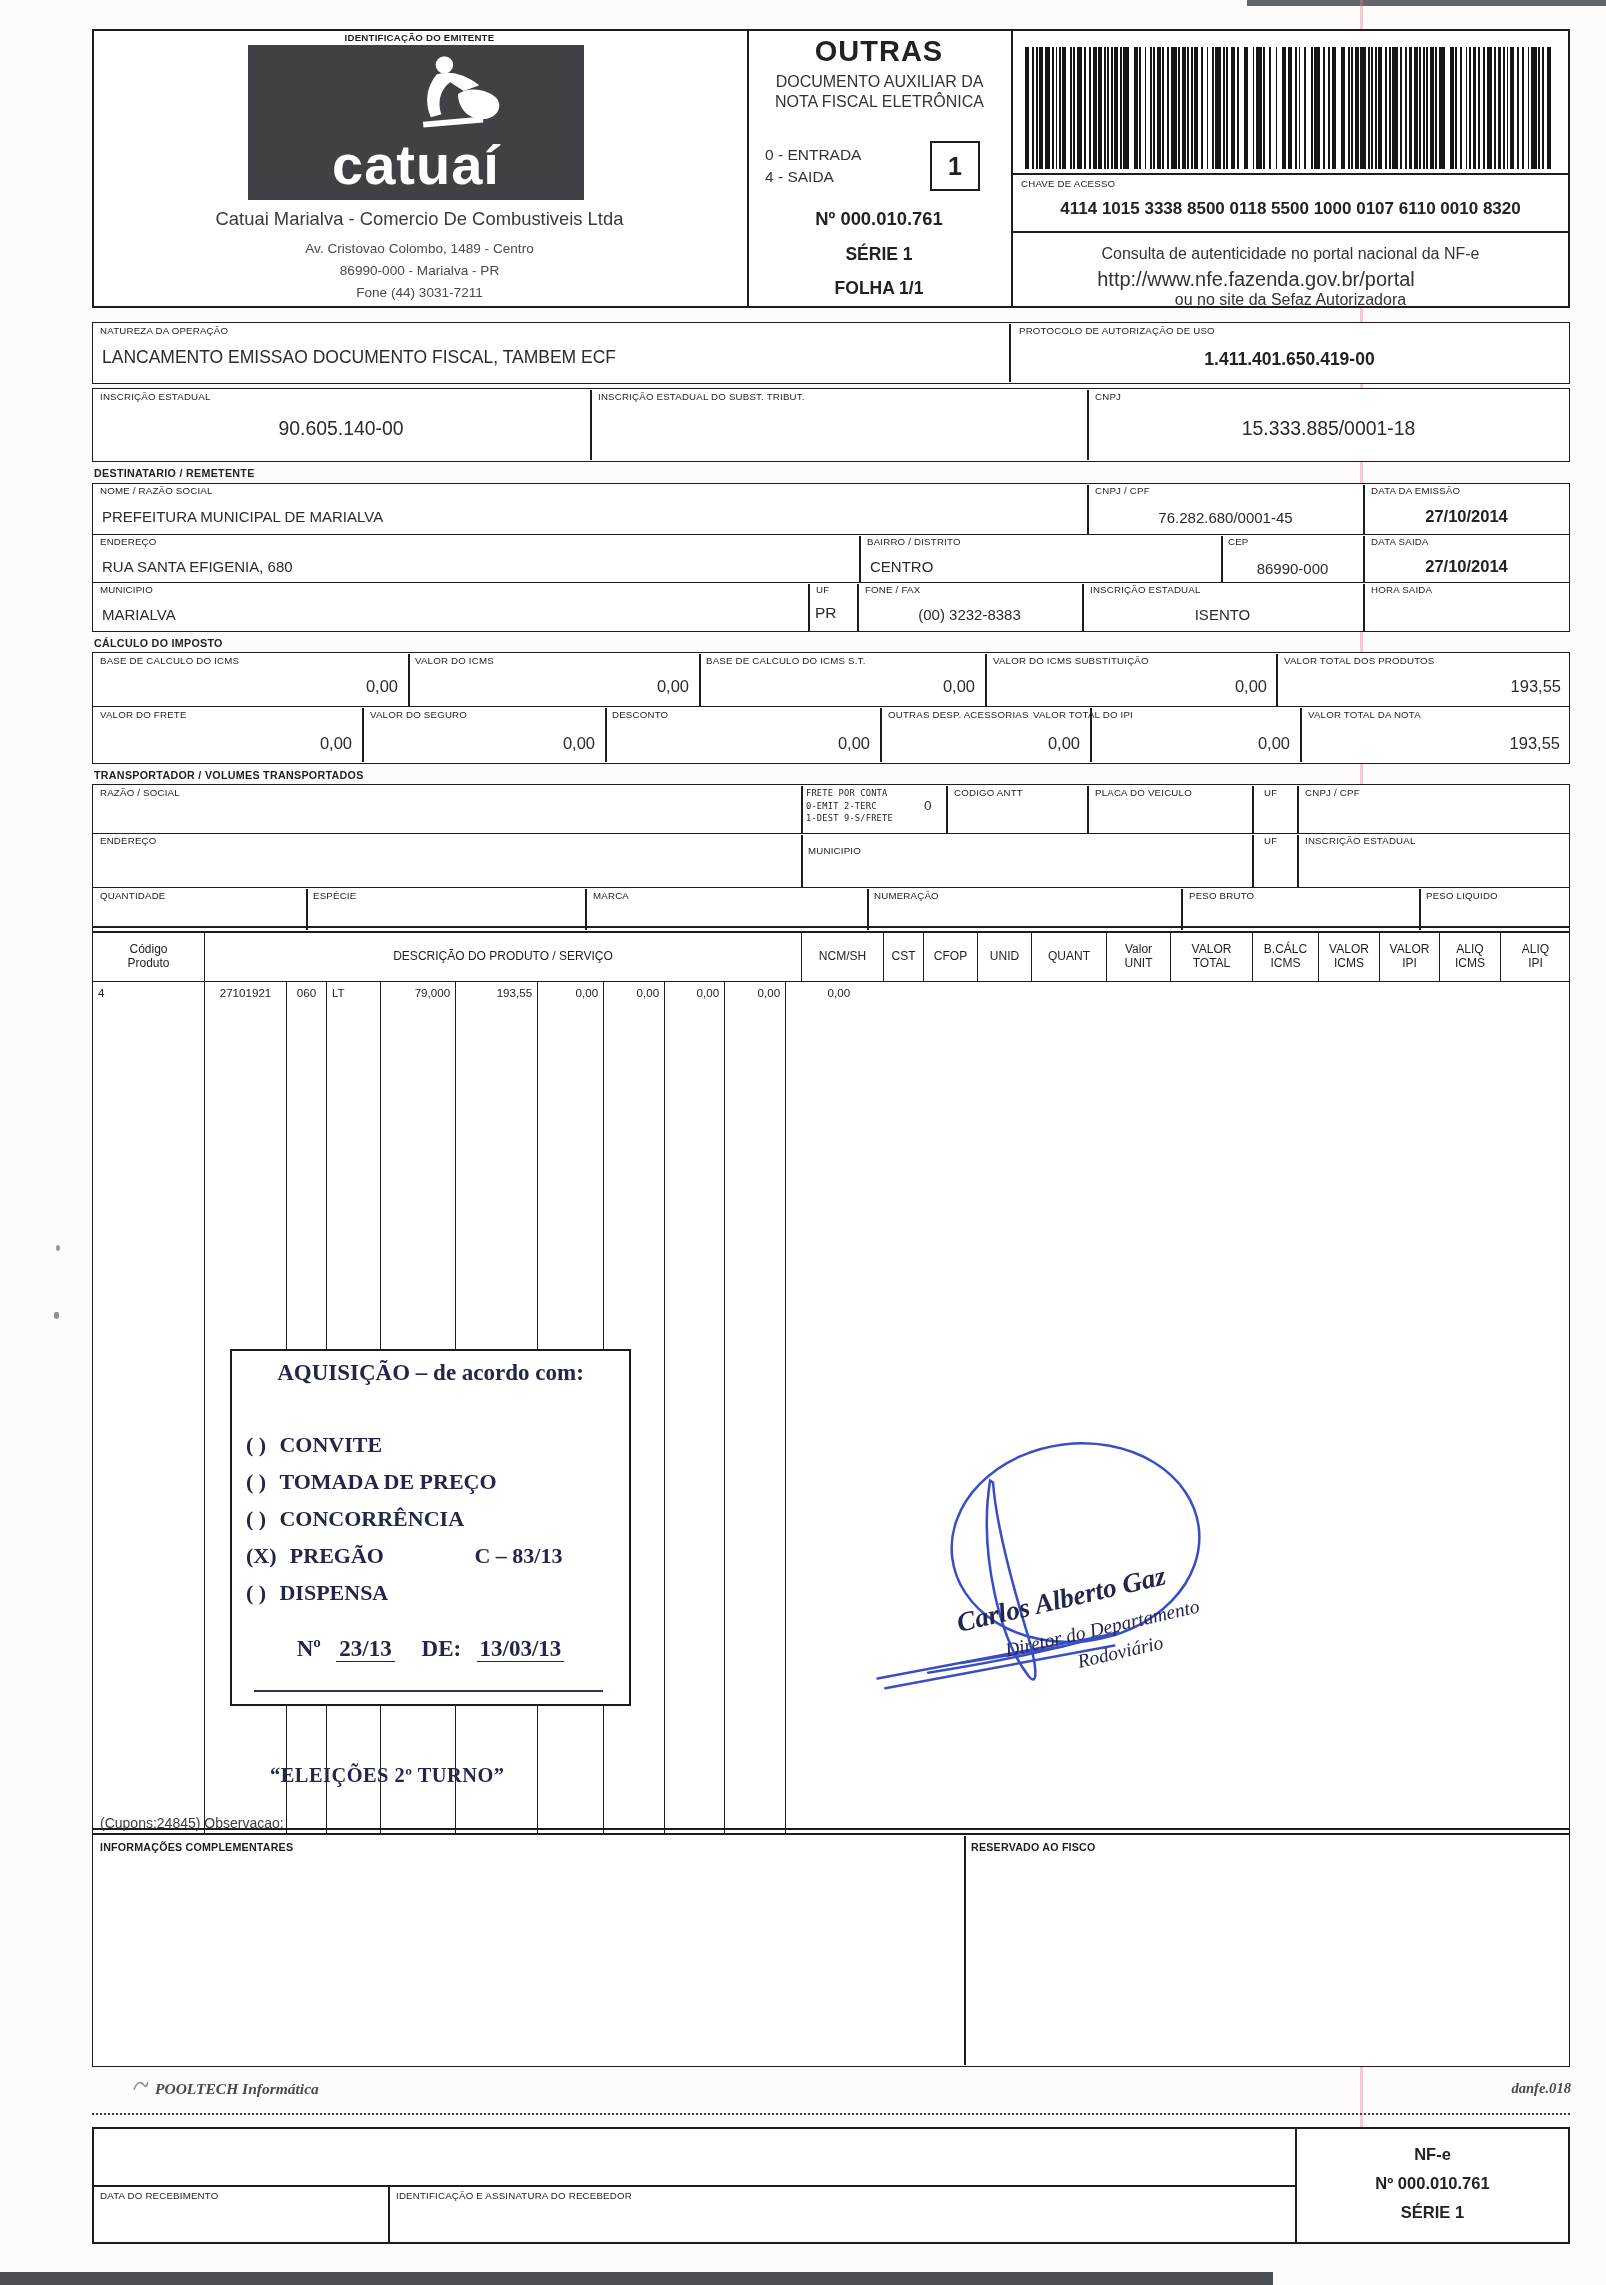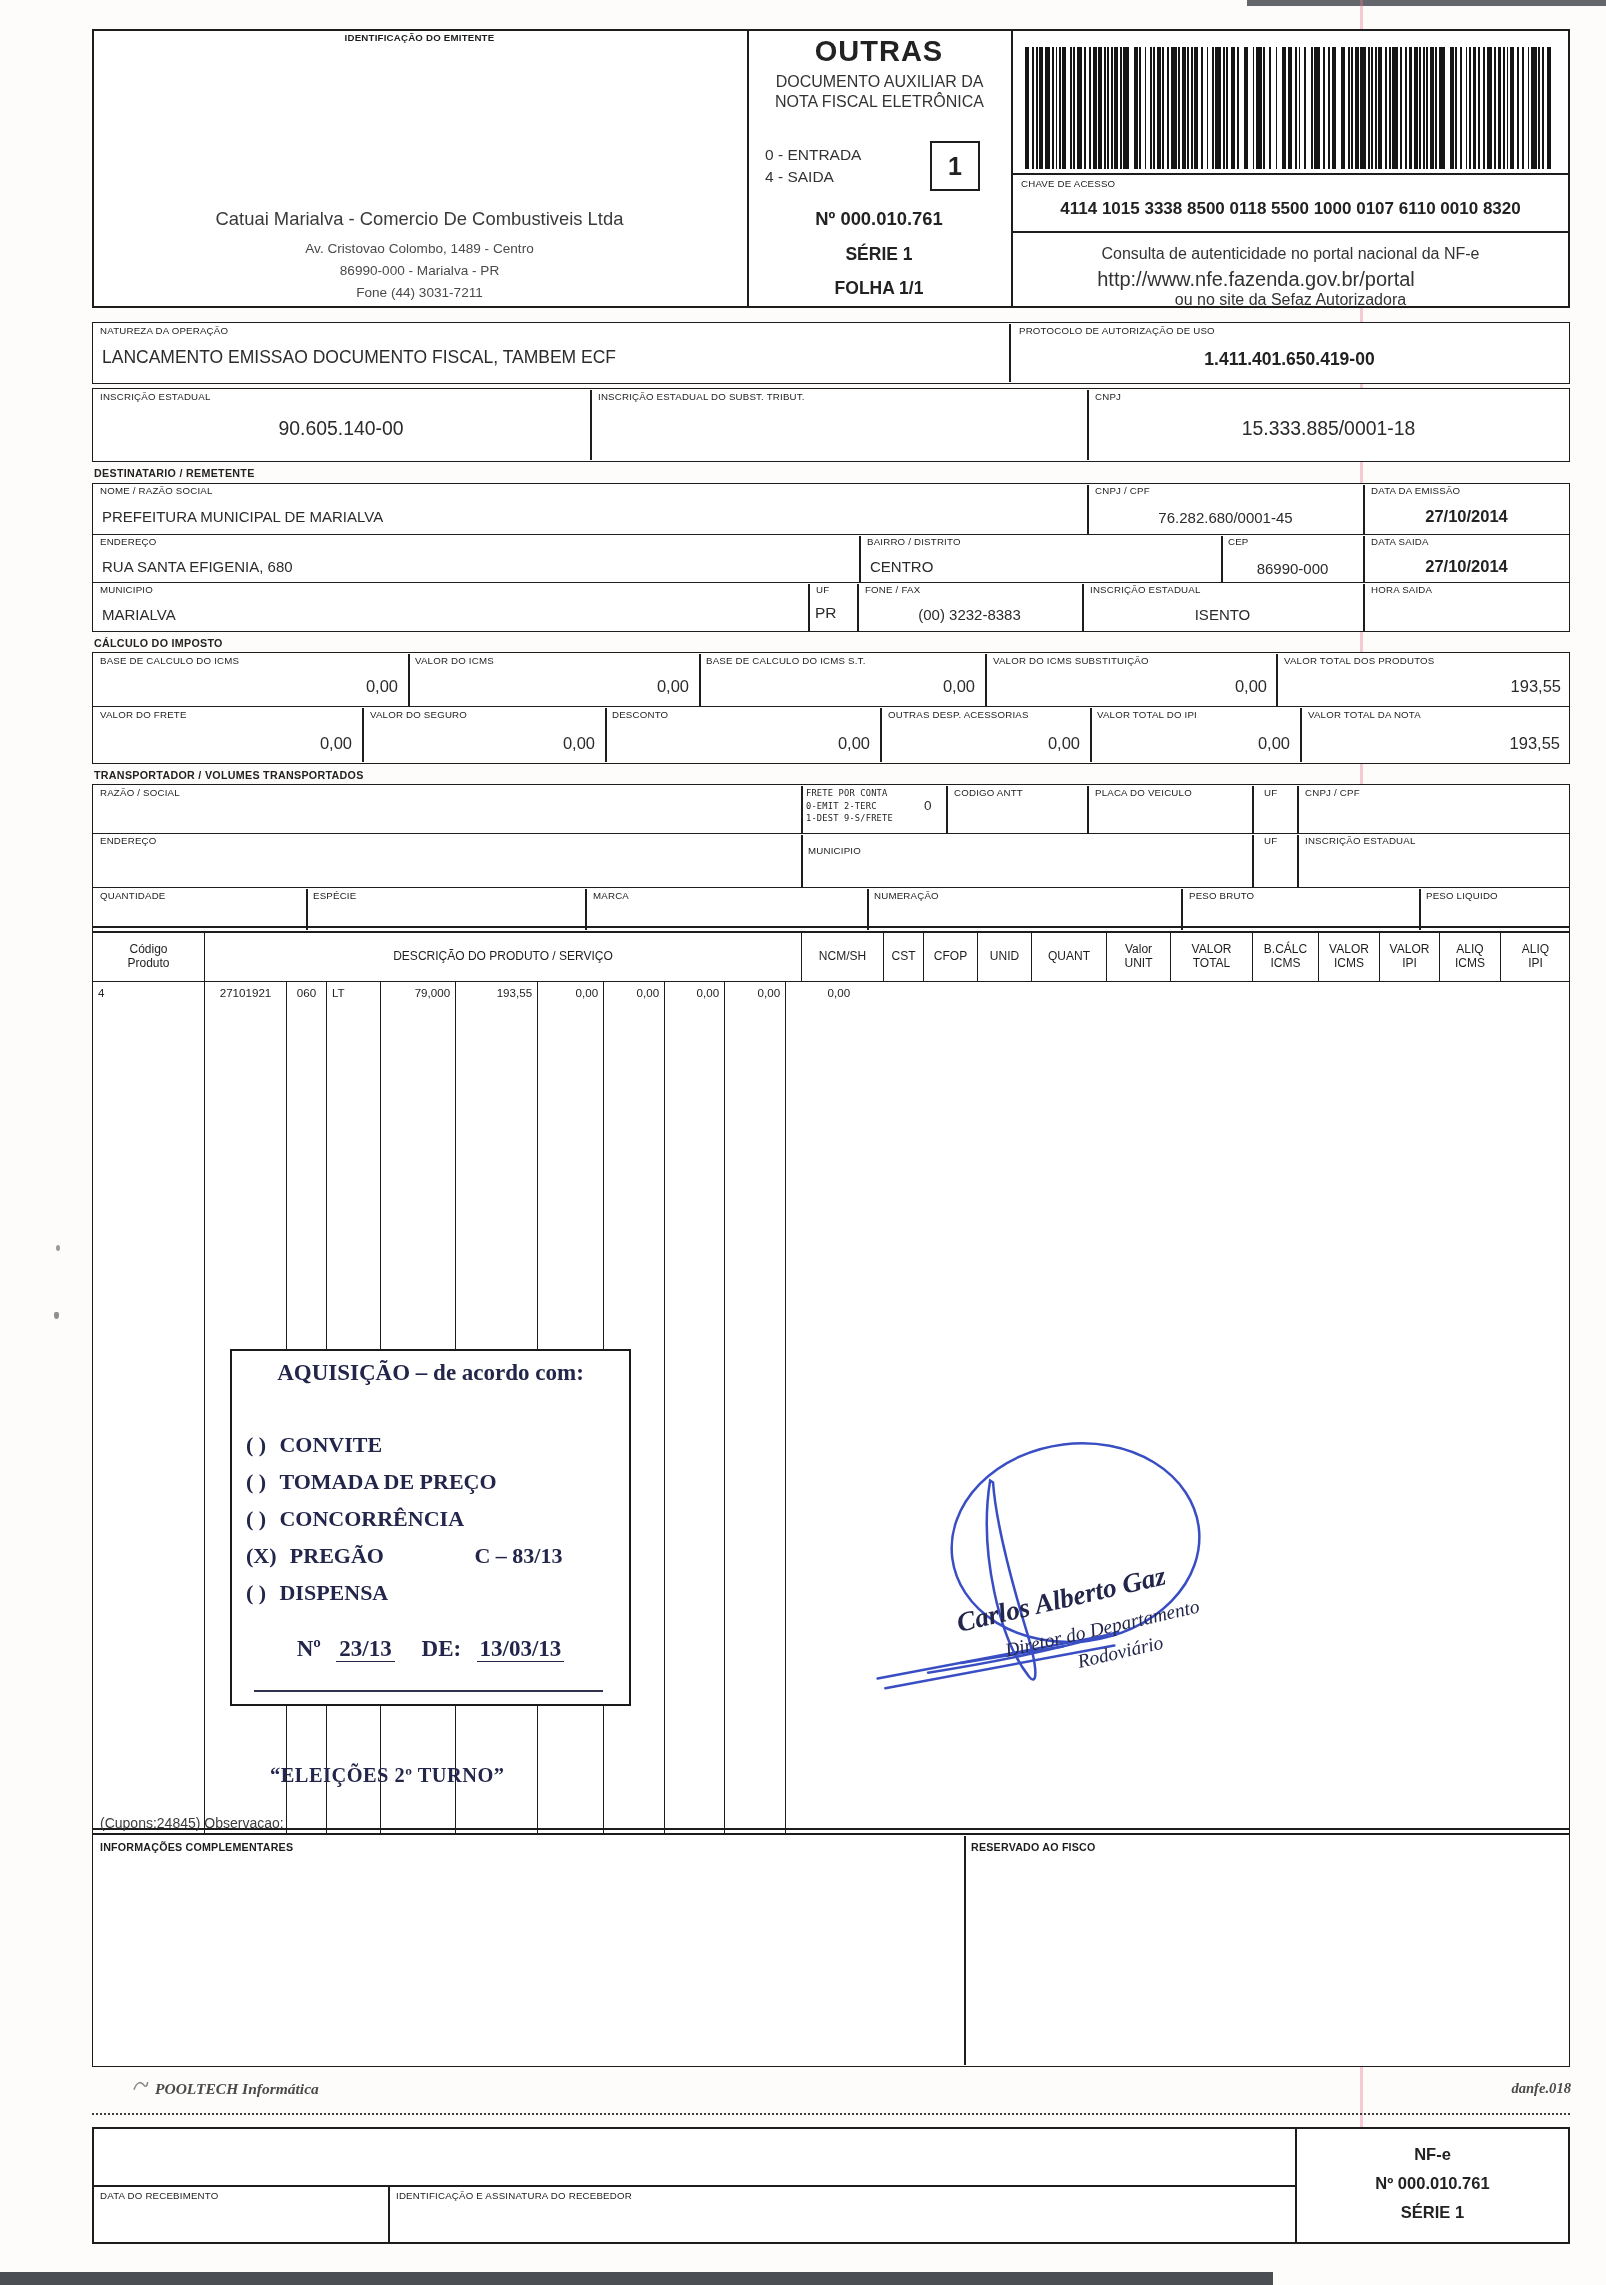--- a/index.html
+++ b/index.html
@@ -52,20 +52,31 @@
   <div class="art" style="left:229px;top:49px;width:0;height:0;border-left:5.8px solid transparent;border-right:5.8px solid transparent;border-bottom:10.7px solid #3c3c3c;"></div>
   <div class="art" style="left:56px;top:1245px;width:3.9px;height:5.8px;background:#9b9b9b;border-radius:50%;"></div>
   <div class="art" style="left:54px;top:1312px;width:4.9px;height:6.8px;background:#8f8f8f;border-radius:40% 40% 60% 60%;"></div>
   <div class="art" style="left:774px;top:278px;width:3.9px;height:3.9px;background:#5e5e5e;border-radius:50%;"></div>
 
   <div class="bx" style="left:92px;top:29px;width:1478px;height:279px;border-width:2.9px;"></div>
   <div class="vl" style="left:747px;top:31px;height:276px;"></div>
   <div class="vl" style="left:1011px;top:31px;height:276px;"></div>
 
   <div class="lbl ctr" style="left:92px;top:33px;width:655px;font-weight:700;">IDENTIFICAÇÃO DO EMITENTE</div>
+  <div class="logo">
+    <span class="abs" style="left:146px;top:7.8px;">
+      <svg width="126" height="82" viewBox="0 0 130 84">
+        <circle cx="52" cy="12" r="9" fill="#fff"></circle>
+        <path d="M44 22 C34 34,31 50,38 66 L49 63 C44 50,49 36,58 30 L72 39 L88 33 C74 22,58 17,44 22 Z" fill="#fff"></path>
+        <path d="M66 42 C78 34,98 37,107 48 C112 57,105 68,91 68 C77 68,66 57,66 42 Z" fill="#fff"></path>
+        <rect x="30" y="68" width="62" height="6" fill="#fff" transform="rotate(-5 61 71)"></rect>
+      </svg>
+    </span>
+    <span class="logo-word">catuaí</span>
+  </div>
   <div class="val ctr" style="left:92px;top:208px;width:655px;font-size:18.4px;color:#3a3a3a;">Catuai Marialva - Comercio De Combustiveis Ltda</div>
   <div class="val ctr" style="left:92px;top:241px;width:655px;font-size:13.6px;color:#4a4a4a;">Av. Cristovao Colombo, 1489 - Centro</div>
   <div class="val ctr" style="left:92px;top:263px;width:655px;font-size:13.6px;color:#4a4a4a;">86990-000 - Marialva - PR</div>
   <div class="val ctr" style="left:92px;top:285px;width:655px;font-size:13.6px;color:#4a4a4a;">Fone (44) 3031-7211</div>
 
   <div class="valb ctr" style="left:747px;top:35px;width:264px;font-size:29px;letter-spacing:1px;">OUTRAS</div>
   <div class="val ctr" style="left:763px;top:72px;width:233px;font-size:16px;line-height:1.25;color:#333;">DOCUMENTO AUXILIAR DA NOTA FISCAL ELETRÔNICA</div>
   <div class="val" style="left:765px;top:146px;font-size:15.5px;color:#333;">0 - ENTRADA</div>
   <div class="val" style="left:765px;top:168px;font-size:15.5px;color:#333;">4 - SAIDA</div>
   <div class="bx" style="left:930px;top:141px;width:50px;height:50px;border-width:2.9px;display:flex;align-items:center;justify-content:center;">
@@ -167,21 +178,21 @@
   <div class="vl" style="left:1090px;top:708px;height:54px;"></div>
   <div class="vl" style="left:1300px;top:708px;height:54px;"></div>
   <div class="lbl" style="left:100px;top:710px;">VALOR DO FRETE</div>
   <div class="val rt" style="left:100px;top:734px;width:252px;font-size:16.5px;">0,00</div>
   <div class="lbl" style="left:370px;top:710px;">VALOR DO SEGURO</div>
   <div class="val rt" style="left:370px;top:734px;width:225px;font-size:16.5px;">0,00</div>
   <div class="lbl" style="left:612px;top:710px;">DESCONTO</div>
   <div class="val rt" style="left:612px;top:734px;width:258px;font-size:16.5px;">0,00</div>
   <div class="lbl" style="left:888px;top:710px;">OUTRAS DESP. ACESSORIAS</div>
   <div class="val rt" style="left:888px;top:734px;width:192px;font-size:16.5px;">0,00</div>
-  <div class="lbl" style="left:1097px;top:710px;">VALOR TOTAL DO IPI</div>
+  <div class="lbl" style="left:1033px;top:710px;">VALOR TOTAL DO IPI</div>
   <div class="val rt" style="left:1097px;top:734px;width:193px;font-size:16.5px;">0,00</div>
   <div class="lbl" style="left:1308px;top:710px;">VALOR TOTAL DA NOTA</div>
   <div class="val rt" style="left:1308px;top:734px;width:252px;font-size:16.5px;">193,55</div>
 
   <div class="seclbl" style="left:94px;top:769px;">TRANSPORTADOR / VOLUMES TRANSPORTADOS</div>
 
   <div class="bx" style="left:92px;top:784px;width:1478px;height:50px;"></div>
   <div class="vl" style="left:801px;top:786px;height:47px;"></div>
   <div class="vl" style="left:946px;top:786px;height:47px;"></div>
   <div class="vl" style="left:1087px;top:786px;height:47px;"></div>

